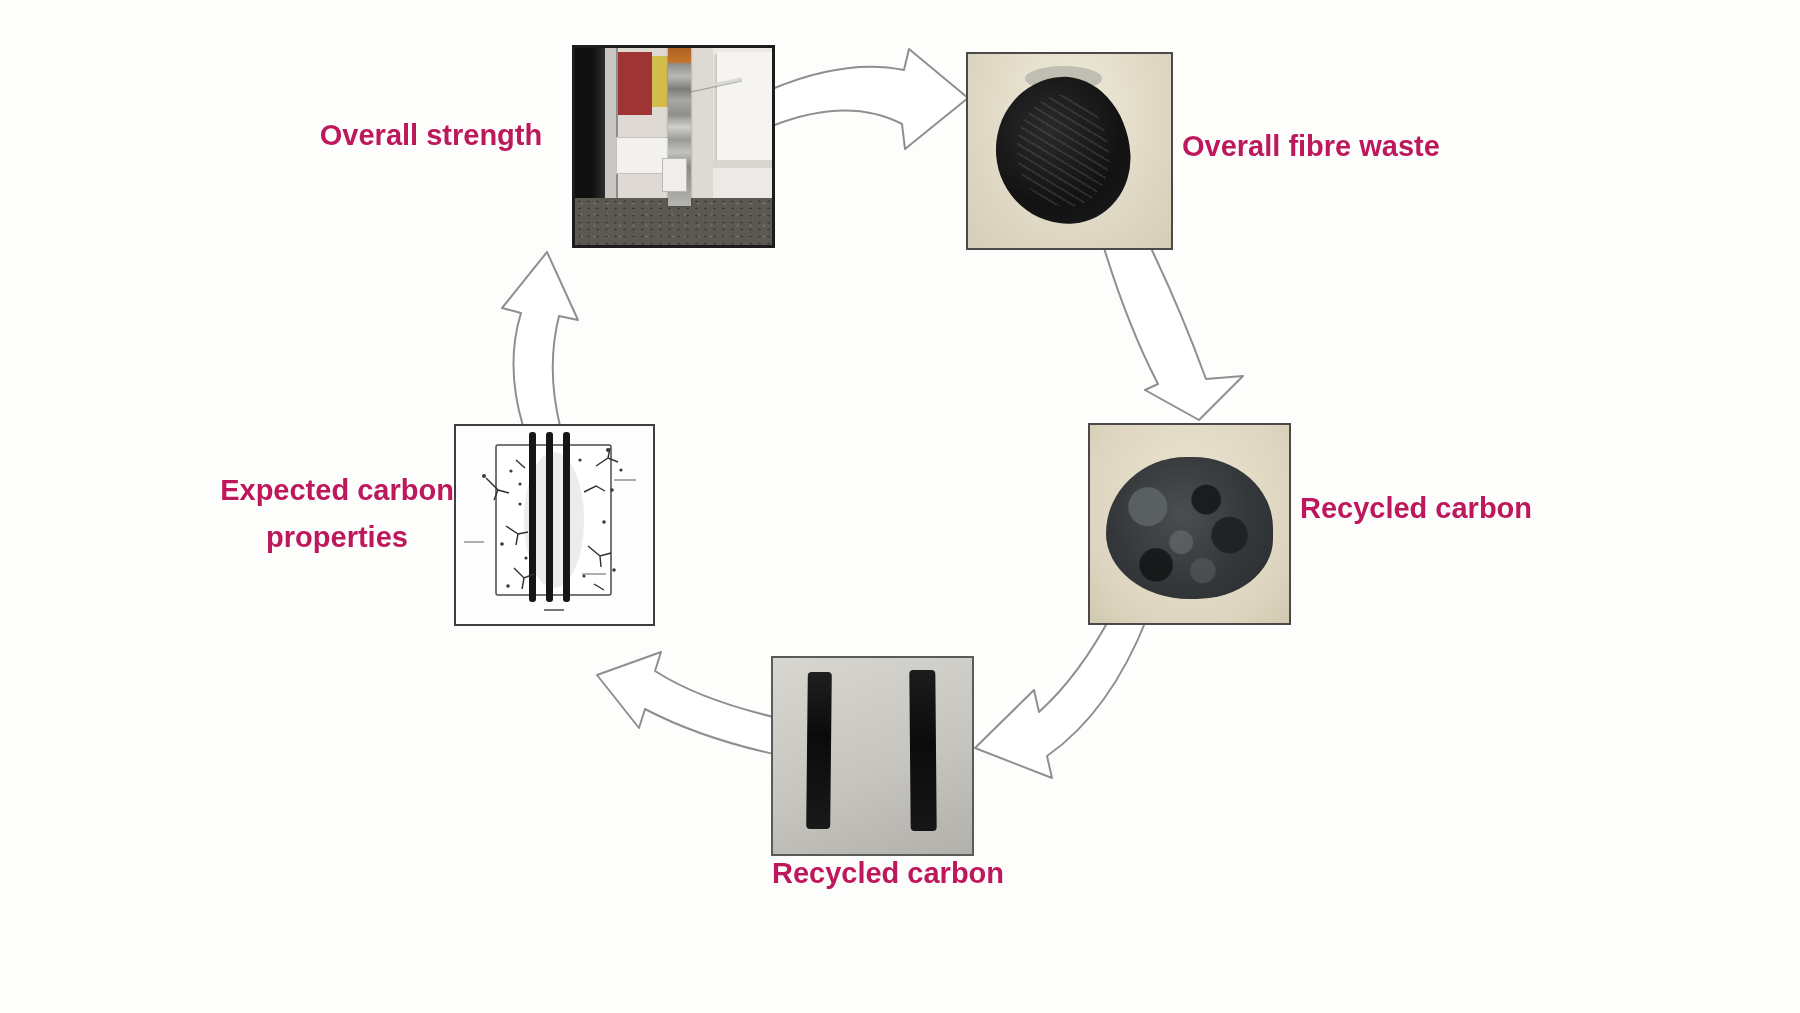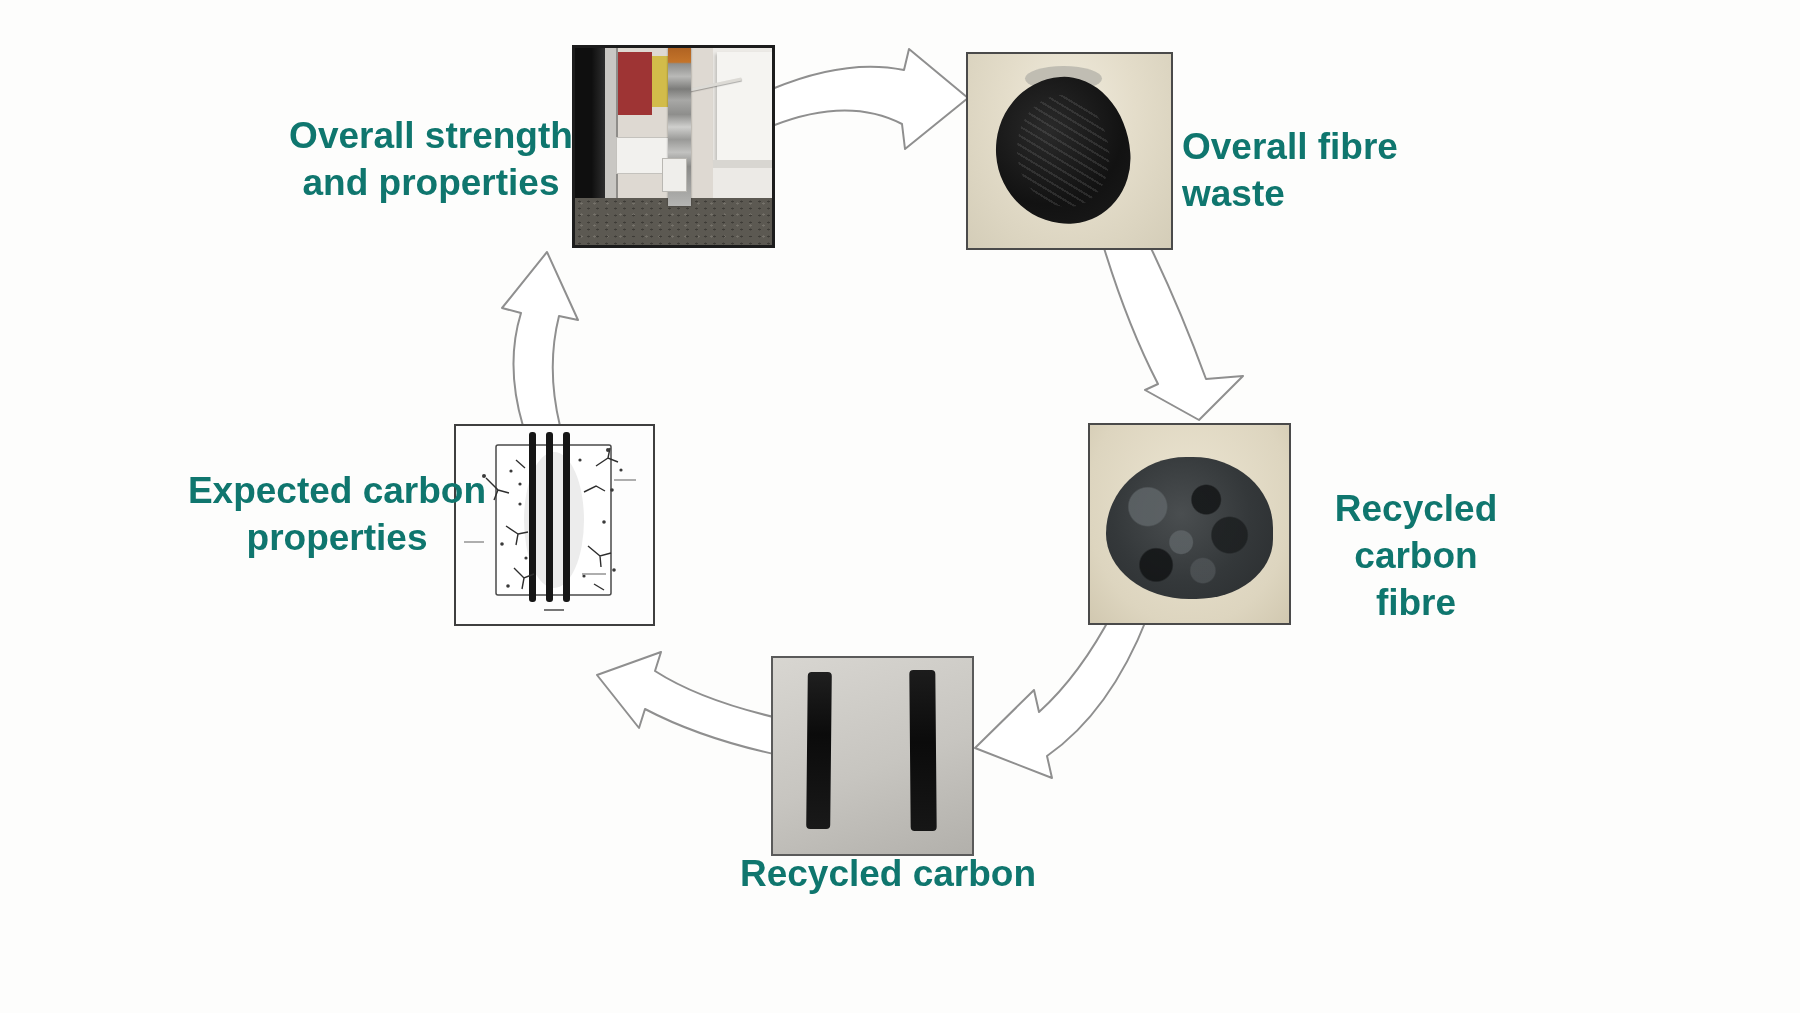--- a/index.html
+++ b/index.html
@@ -63,21 +63,21 @@
   .pc-strip1{left:17%;top:7%;width:12%;height:80%;border-radius:4px;transform:rotate(.6deg);
     background:linear-gradient(180deg,#1f1f1f,#0b0b0b 40%,#191919);}
   .pc-strip2{left:69%;top:6%;width:13%;height:82%;border-radius:4px;transform:rotate(-.5deg);
     background:linear-gradient(180deg,#1c1c1c,#0b0b0b 45%,#161616);}
 
   
   .p-schem{left:454px;top:424px;width:201px;height:202px;border:2px solid #3f3f3f;background:#fdfdfd;}
   .p-schem svg{position:absolute;left:0;top:0;}
 
   
-  .label{position:absolute;color:#0f766e;font-weight:bold;font-size:37px;line-height:47px;letter-spacing:0;}
+  .label{position:absolute;color:#be185d;font-weight:bold;font-size:29px;line-height:47px;letter-spacing:0;}
   .l-strength{left:281px;top:112px;width:300px;text-align:center;}
   .l-waste{left:1182px;top:123px;width:320px;text-align:left;}
   .l-rec{left:1291px;top:485px;width:250px;text-align:center;}
   .l-comp{left:738px;top:850px;width:300px;text-align:center;}
   .l-deg{left:187px;top:467px;width:300px;text-align:center;}
 </style>
 </head>
 <body>
 
 <div class="canvas">
@@ -158,30 +158,28 @@
         <line x1="8" y1="116" x2="28" y2="116"></line>
         <line x1="158" y1="54" x2="180" y2="54"></line>
         <line x1="126" y1="148" x2="150" y2="148"></line>
       </g>
       <line x1="88" y1="184" x2="108" y2="184" stroke="#777777" stroke-width="2"></line>
     </svg>
   </figure>
 
   <div class="label l-strength">
     <div>Overall strength</div>
-    <div>and properties</div>
   </div>
 
   <div class="label l-waste">
     <div>Overall fibre waste</div>
   </div>
 
   <div class="label l-rec">
     <div>Recycled carbon</div>
-    <div>fibre</div>
   </div>
 
   <div class="label l-comp">
     <div>Recycled carbon</div>
   </div>
 
   <div class="label l-deg">
     <div>Expected carbon</div>
     <div>properties</div>
   </div>

